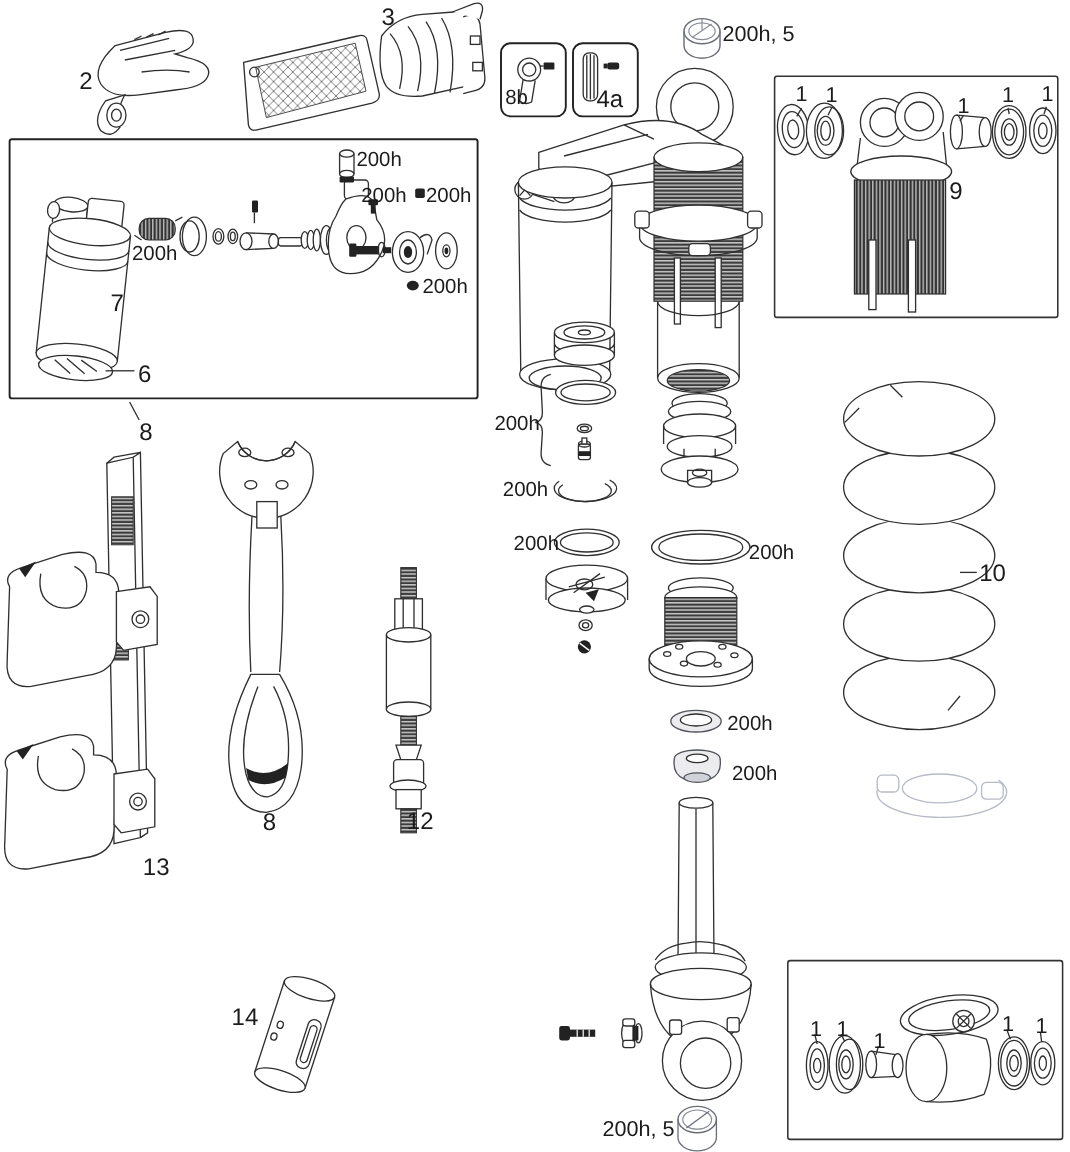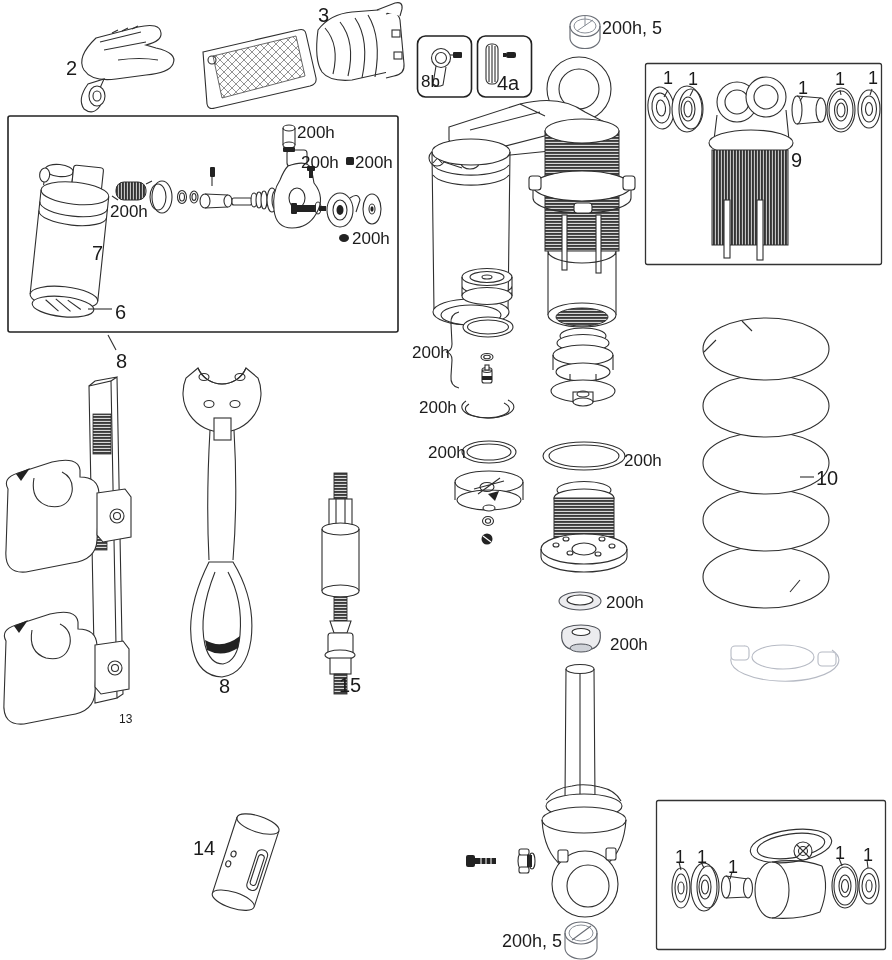--- a/index.html
+++ b/index.html
@@ -417,22 +417,22 @@
 
 <span class="lbl" style="left:412px;top:344px;font-size:17px">200h</span>
 <span class="lbl" style="left:419px;top:399px;font-size:17px">200h</span>
 <span class="lbl" style="left:428px;top:444px;font-size:17px">200h</span>
 <span class="lbl" style="left:624px;top:452px;font-size:17px">200h</span>
 <span class="lbl" style="left:606px;top:594px;font-size:17px">200h</span>
 <span class="lbl" style="left:610px;top:636px;font-size:17px">200h</span>
 
 <span class="lbl" style="left:816px;top:468px;font-size:20px">10</span>
 <span class="lbl" style="left:219px;top:676px;font-size:20px">8</span>
-<span class="lbl" style="left:339px;top:675px;font-size:20px">15</span>
-<span class="lbl" style="left:119px;top:713px;font-size:12px">13</span>
+<span class="lbl" style="left:339px;top:675px;font-size:20px">12</span>
+<span class="lbl" style="left:119px;top:713px;font-size:20px">13</span>
 <span class="lbl" style="left:193px;top:838px;font-size:20px">14</span>
 
 <span class="lbl" style="left:675px;top:848px;font-size:18px">1</span>
 <span class="lbl" style="left:697px;top:848px;font-size:18px">1</span>
 <span class="lbl" style="left:728px;top:858px;font-size:18px">1</span>
 <span class="lbl" style="left:835px;top:844px;font-size:18px">1</span>
 <span class="lbl" style="left:863px;top:846px;font-size:18px">1</span>
 <span class="lbl" style="left:502px;top:932px;font-size:18px">200h, 5</span>
 
 </div>

